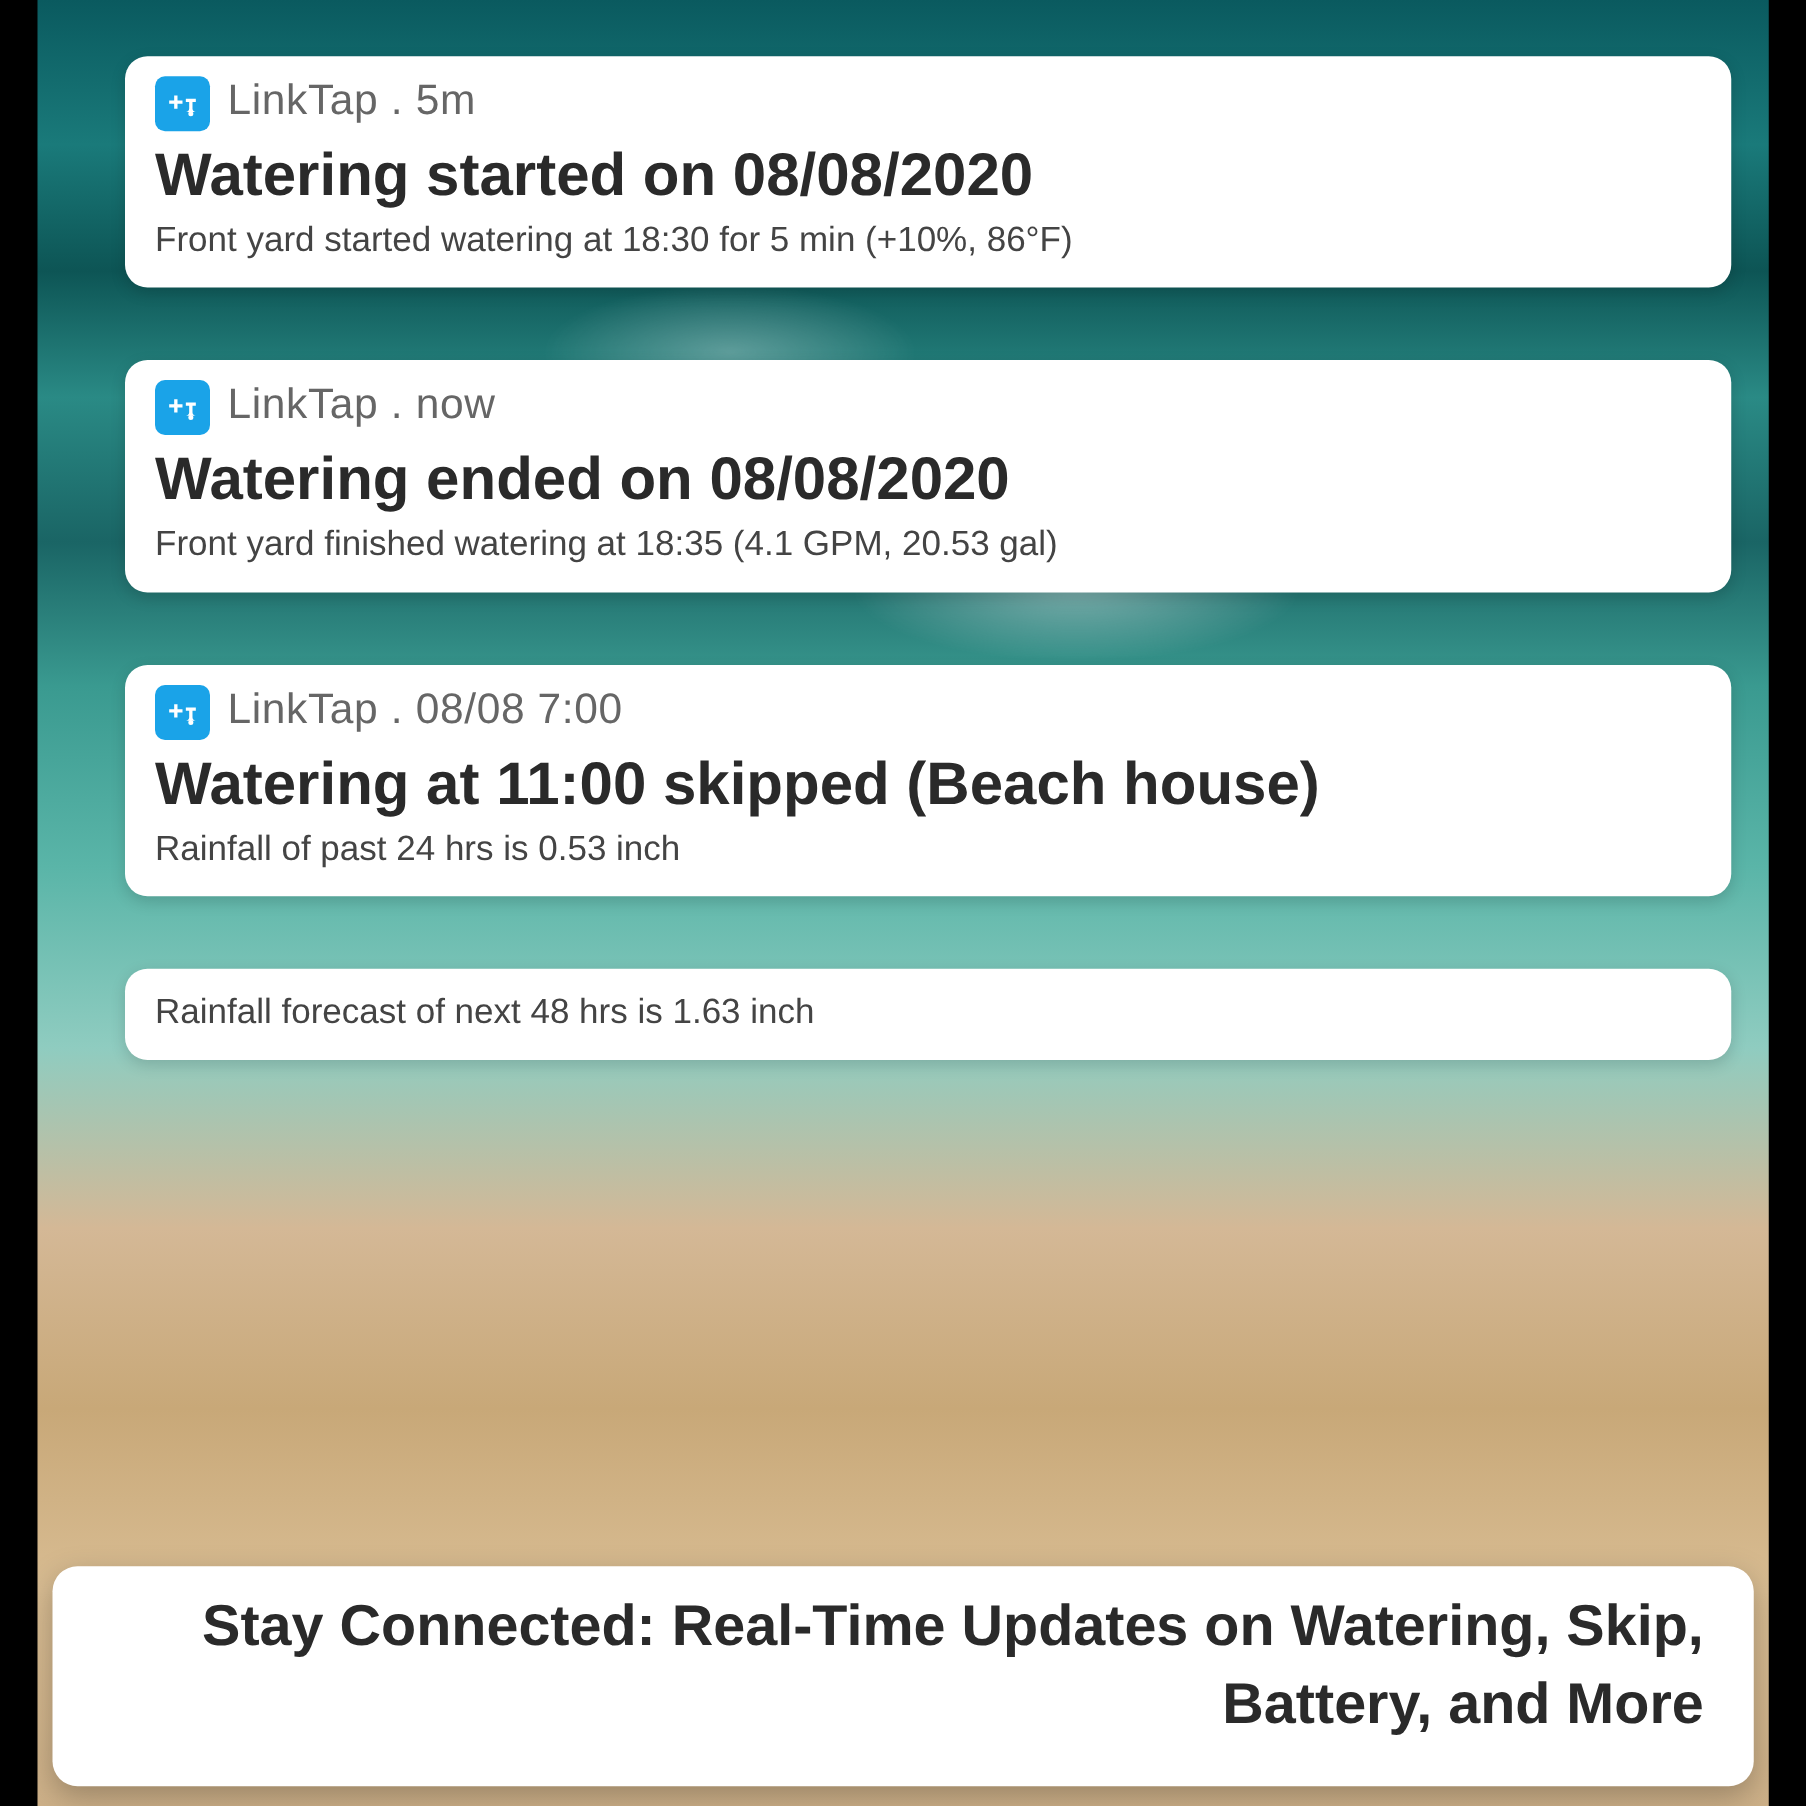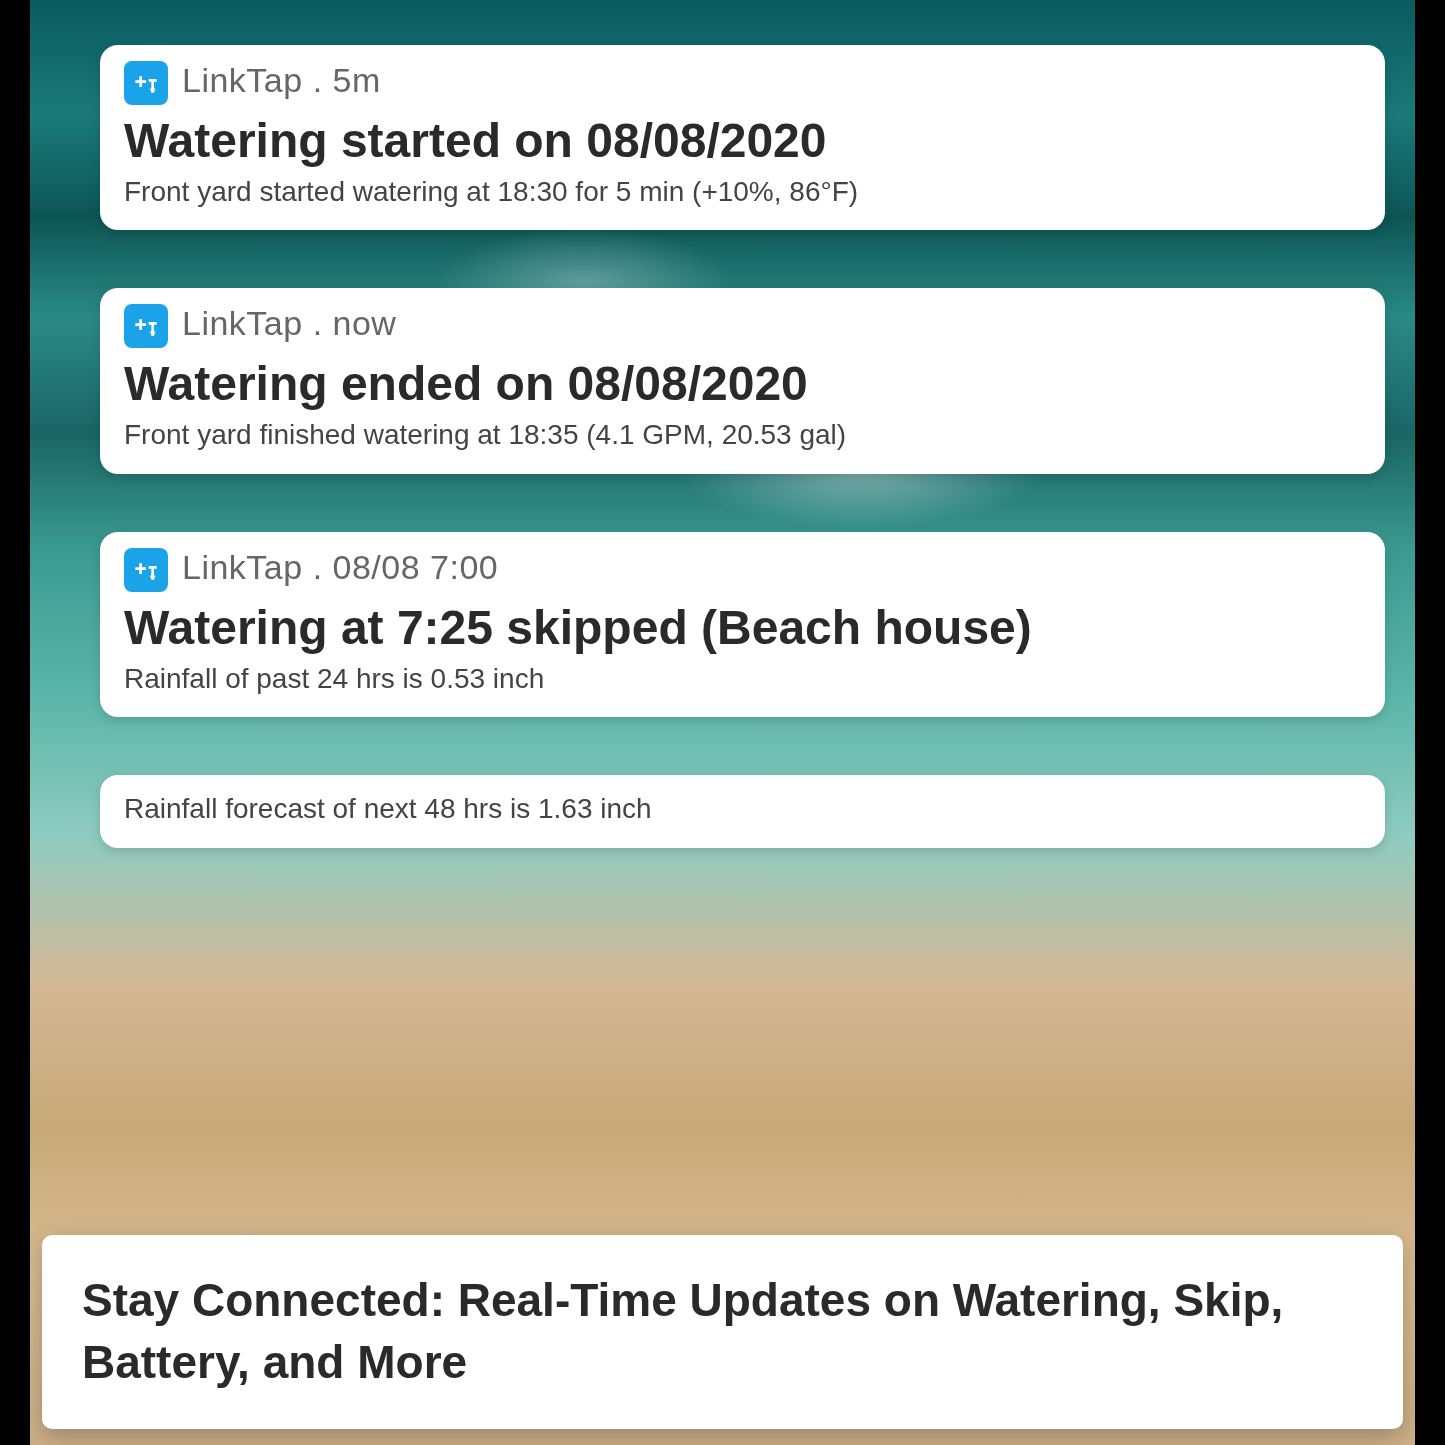--- a/index.html
+++ b/index.html
@@ -100,23 +100,23 @@
       font-size: 28px;
       color: #444;
       line-height: 1.3;
     }
     .caption-bar {
       position: absolute;
       bottom: 16px;
       left: 42px;
       right: 42px;
       background: #fff;
-      border-radius: 10px;
-      padding: 34px 40px 36px 40px;
-      text-align: left;
+      border-radius: 20px;
+      padding: 16px 40px 36px 40px;
+      text-align: right;
       box-shadow: 0 8px 24px rgba(0,0,0,0.25);
     }
     .caption-text {
       font-size: 46px;
       font-weight: bold;
       color: #2a2a2a;
       line-height: 1.35;
     }
   </style>
 </head>
@@ -159,21 +159,21 @@
   <div class="notification">
     <div class="notification-header">
       <div class="app-icon">
         <svg viewBox="0 0 24 24">
             <path d="M4 10h3V7h2v3h3v2H9v3H7v-3H4v-2zm10-1h6v2h-2v4h-2v-4h-2V9zm2 6c0 1-1 2-2 2h6c-1 0-2-1-2-2h-2z"></path>
             <circle cx="17" cy="18" r="1.5"></circle>
           </svg>
       </div>
       <span class="app-meta"><span>LinkTap</span> . <span>08/08 7:00</span></span>
     </div>
-    <div class="notification-title">Watering at 7:25 skipped (Beach house)</div>
+    <div class="notification-title">Watering at 11:00 skipped (Beach house)</div>
     <div class="notification-body">Rainfall of past 24 hrs is 0.53 inch</div>
   </div>
 
   <div class="notification">
     <div class="notification-body">Rainfall forecast of next 48 hrs is 1.63 inch</div>
   </div>
 
 </div>
 
 <div class="caption-bar">

